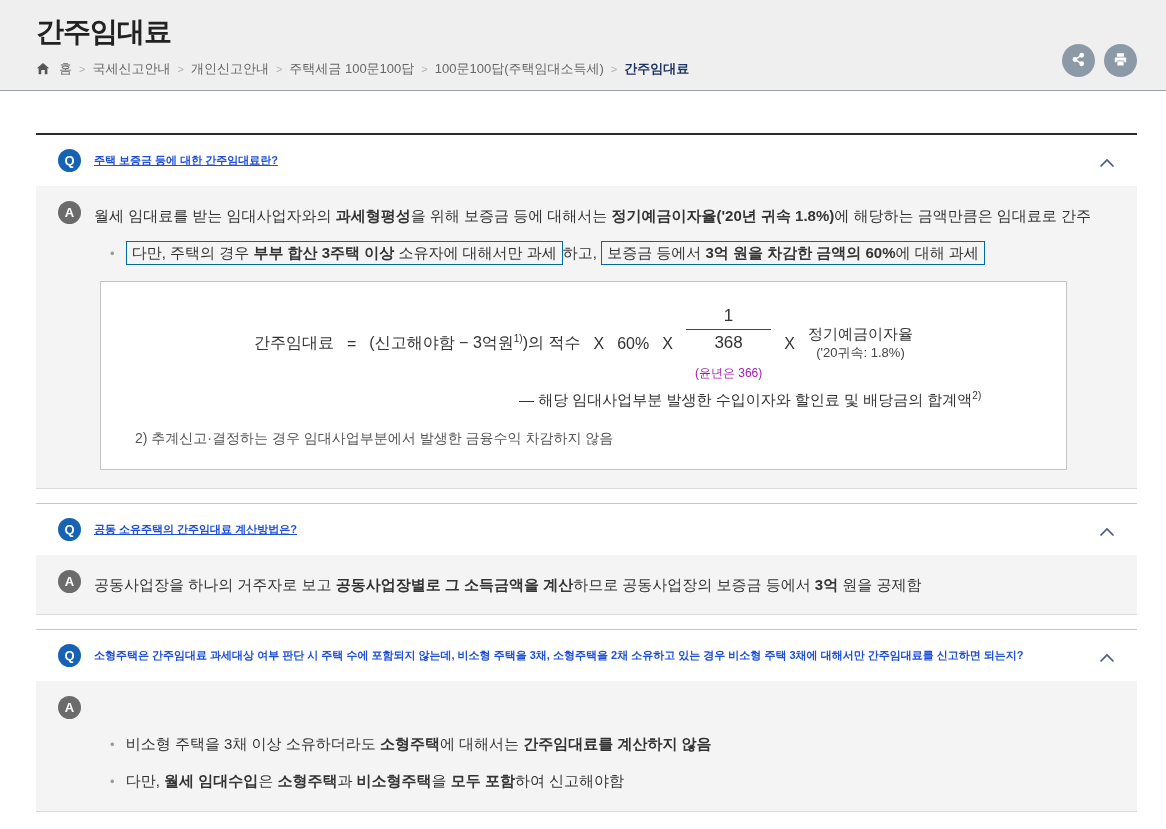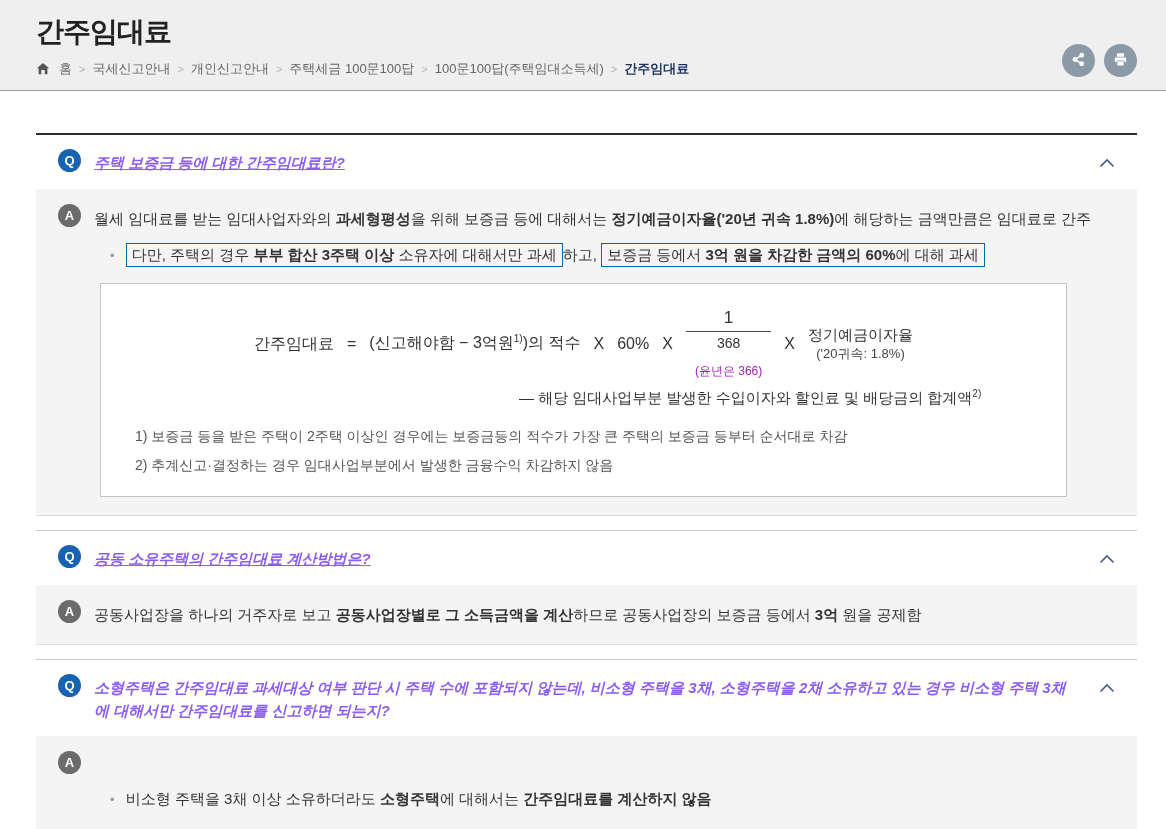--- a/index.html
+++ b/index.html
@@ -19,37 +19,37 @@
   .content { margin:0 29px 0 36px; }
   .qa-block { }
   .qa-block.first { margin-top:42px; border-top:2px solid #2b2b2b; }
   .qa-block + .qa-block { margin-top:14px; border-top:1px solid #c9c9c9; }
   .q-row { position:relative; padding:14px 60px 14px 22px; background:#fff;
     display:flex; gap:13px; align-items:flex-start; }
   .badge { flex:0 0 auto; width:23px; height:23px; border-radius:50%; color:#fff;
     font-size:13px; font-weight:bold; display:flex; align-items:center; justify-content:center; }
   .q-badge { background:#1763b3; }
   .a-badge { background:#6b6b6b; }
-  .q-title { font-size:15px; font-weight:bold; color:#8b5cf6; text-decoration:underline;
-    padding-top:3px; line-height:1.5; cursor:pointer;font-style:italic; }
+  .q-title { font-size:11px; font-weight:bold; color:#1d4ed8; text-decoration:underline;
+    padding-top:3px; line-height:1.5; cursor:pointer; }
   .q-title.nounderline { text-decoration:none; }
   .chevron { position:absolute; right:22px; top:19px; width:16px; height:10px; cursor:pointer; }
   .a-section { background:#f4f4f5; border-bottom:1px solid #dcdcdc; padding:15px 30px 18px 22px; }
   .a-line { display:flex; gap:13px; align-items:flex-start; }
   .a-text { font-size:15px; color:#333; padding-top:4px; line-height:1.5; }
   .bullet-line { margin:13px 0 0 52px; font-size:15px; color:#333; line-height:1.6; }
   .bullet-dot { color:#999; margin-right:7px; font-size:13px; }
   .hl-box { border:1px solid #0369a1; padding:2px 5px 3px; }
   .formula-box { margin:16px 40px 0 42px; background:#fff; border:1px solid #c5c5c5;
     padding:24px 20px 20px; }
   .formula-main { display:flex; justify-content:center; align-items:center; gap:13px;
     font-size:16px; color:#333; }
   .f-frac { text-align:center; display:inline-block; }
   .f-num { font-size:17px; padding:0 38px 3px; border-bottom:1px solid #444; }
-  .f-den { font-size:14px; padding-top:3px; }
+  .f-den { font-size:17px; padding-top:3px; }
   .f-note { font-size:12px; color:#a21caf; margin-top:12px; }
   .f-rate { text-align:center; }
   .f-rate-1 { font-size:15px; }
   .f-rate-2 { font-size:13px; color:#444; }
   sup { font-size:10px; }
   .formula-minus { margin-top:8px; padding-left:398px; font-size:15px; color:#333; }
   .formula-notes { margin:18px 0 0 14px; font-size:14px; color:#555; }
   .formula-notes div { margin-top:8px; line-height:1.5; }
   .b { font-weight:bold; }
 </style>
@@ -140,21 +140,20 @@
             <div class="f-note">(윤년은 366)</div>
           </span>
           <span>X</span>
           <span class="f-rate">
             <div class="f-rate-1">정기예금이자율</div>
             <div class="f-rate-2">('20귀속: 1.8%)</div>
           </span>
         </div>
         <div class="formula-minus"><span>—  해당 임대사업부분 발생한 수입이자와 할인료 및 배당금의 합계액</span><sup>2)</sup></div>
         <div class="formula-notes">
-          <div>1) 보증금 등을 받은 주택이 2주택 이상인 경우에는 보증금등의 적수가 가장 큰 주택의 보증금 등부터 순서대로 차감</div>
           <div>2) 추계신고·결정하는 경우 임대사업부분에서 발생한 금융수익 차감하지 않음</div>
         </div>
       </div>
     </div>
   </div>
 
   <div class="qa-block">
     <div class="q-row">
       <span class="badge q-badge">Q</span>
       <span class="q-title">공동 소유주택의 간주임대료 계산방법은?</span>

